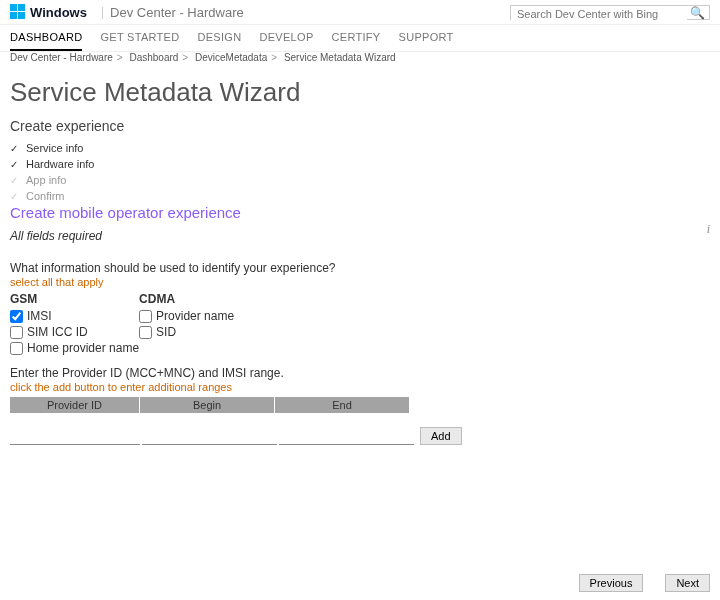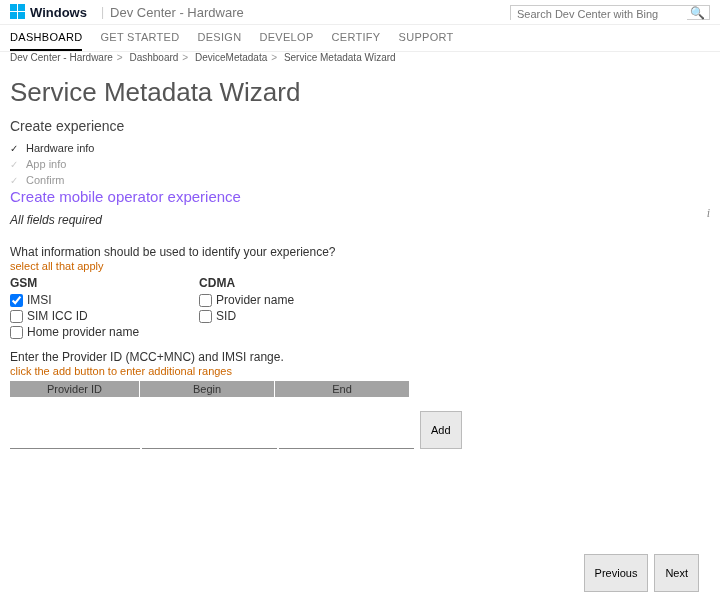--- a/index.html
+++ b/index.html
@@ -26,30 +26,30 @@
   .step { font-size: 11px; color: #999; padding: 2px 0; display: flex; align-items: center; gap: 6px; }
   .step .chk { width: 10px; display: inline-block; }
   .step.done { color: #333; }
   .step.done .chk::before { content: "✓"; color: #333; font-size: 10px; }
   .step:not(.done) .chk::before { content: "✓"; color: #ccc; font-size: 10px; }
   .content { flex: 1; padding-right: 20px; position: relative; }
   .content h2 { font-size: 15px; font-weight: 400; color: #8b5cf6; margin-bottom: 8px; }
   .req { font-style: italic; font-size: 12px; margin-bottom: 18px; }
   .prompt { font-size: 12px; margin-bottom: 1px; }
   .hint { font-size: 11px; color: #cc6600; margin-bottom: 4px; }
-  .cols { display: flex; gap: 60px; margin-bottom: 10px; }
+  .cols { display: flex; margin-bottom: 10px; }
   .colhead { font-weight: bold; font-size: 12px; margin-bottom: 2px; }
   .cbrow { display: flex; align-items: center; gap: 4px; font-size: 12px; padding: 1px 0; }
   .cbrow input { width: 13px; height: 13px; }
   .tablehead { display: flex; margin-top: 4px; }
   .tablehead .th { background: #a3a3a3; border-right: 1px solid #fff; font-size: 11px; text-align: center; padding: 2px 0; }
   .inprow { display: flex; align-items: flex-end; margin-top: 14px; }
   .inprow .cell { border-bottom: 1px solid #888; height: 14px; margin-right: 2px; }
-  .addbtn, .footbtn { background: #e9e9e9; border: 1px solid #bbb; font-size: 11px; padding: 12px 10px; cursor: pointer; }
-  .footer { position: absolute; bottom: 8px; right: 21px; display: flex; gap: 6px; }
+  .addbtn, .footbtn { background: #e9e9e9; border: 1px solid #bbb; font-size: 11px; padding: 2px 10px; cursor: pointer; }
+  .footer { position: absolute; bottom: 8px; right: 10px; display: flex; gap: 22px; }
   .infoicon { position: absolute; right: 0; top: 18px; font-size: 12px; color: #888; font-style: italic; font-family: Georgia, serif; cursor: pointer; }
 </style>
 </head>
 <body>
 
 <div class="topbar">
   <svg class="winlogo" viewBox="0 0 16 16">
     <rect x="0" y="0" width="7" height="7"></rect>
       <rect x="8" y="0" width="7" height="7"></rect>
     <rect x="0" y="8" width="7" height="7"></rect>
@@ -79,20 +79,24 @@
   <span>Dashboard</span><span class="sep">&gt;</span>
   <span>DeviceMetadata</span><span class="sep">&gt;</span>
   <span>Service Metadata Wizard</span>
 </div>
 
 <h1 class="pagetitle">Service Metadata Wizard</h1>
 
 <div class="main">
   <div class="side">
     <h3>Create experience</h3>
+    <div class="step done">
+        <span class="chk"></span>
+        <span>Service info</span>
+      </div>
     <div class="step done">
         <span class="chk"></span>
         <span>Hardware info</span>
       </div>
     <div class="step">
         <span class="chk"></span>
         <span>App info</span>
       </div>
     <div class="step">
         <span class="chk"></span>

